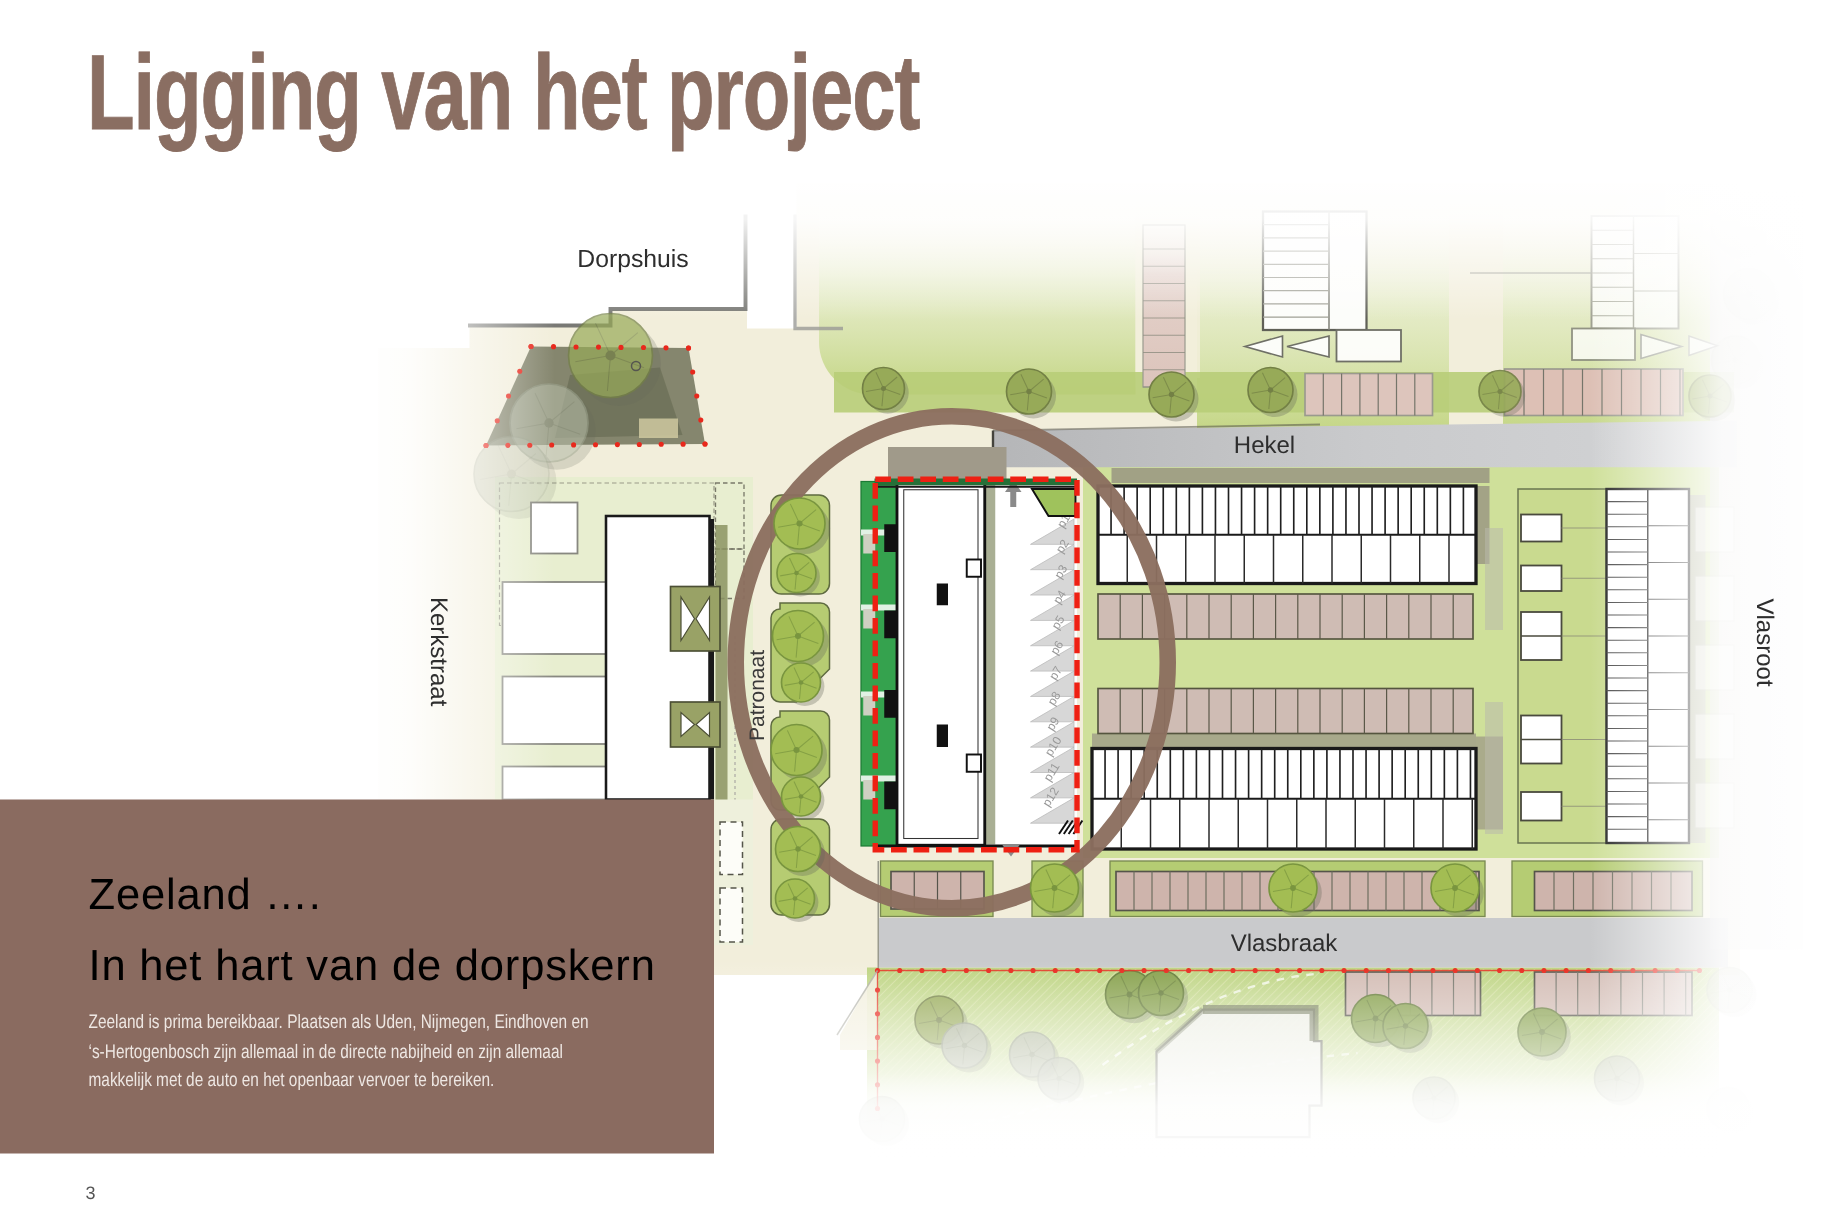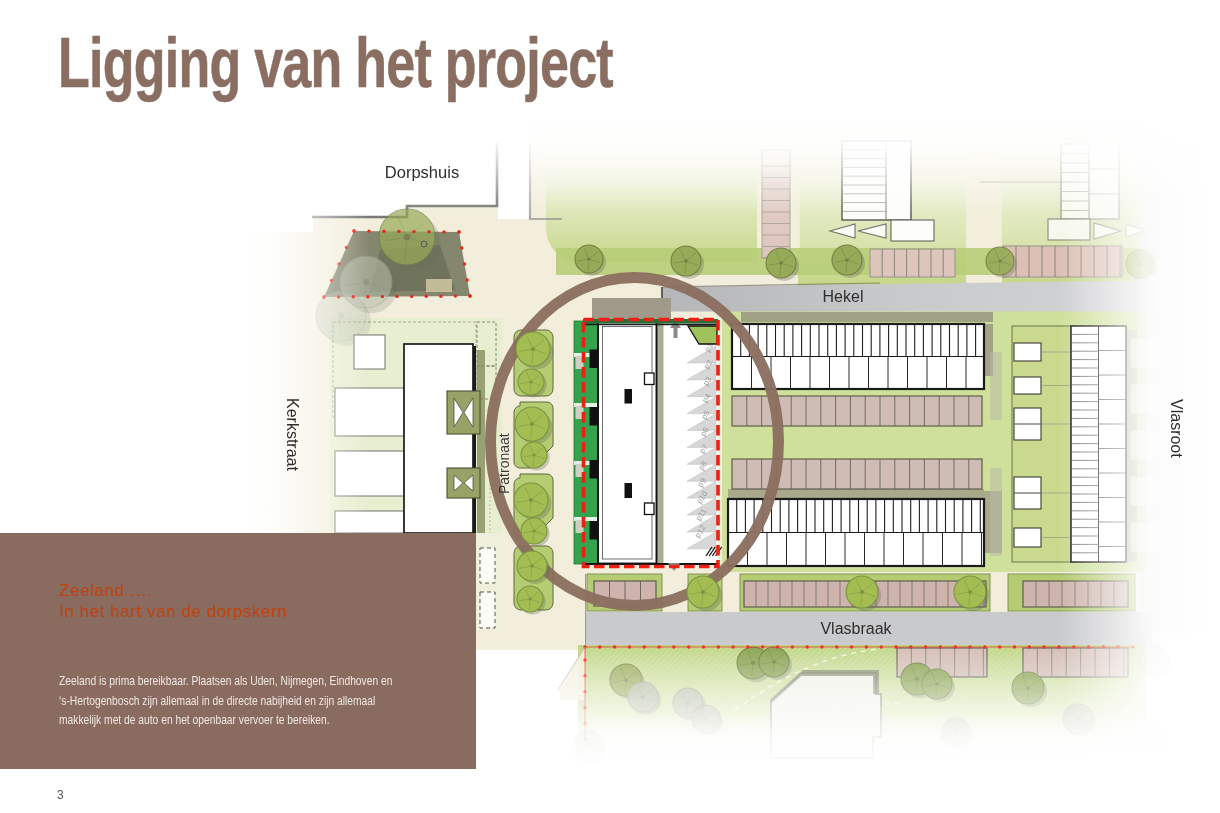--- a/index.html
+++ b/index.html
@@ -2,21 +2,21 @@
 <html><head><meta charset="utf-8">
 <style>
 * { margin:0; padding:0; box-sizing:border-box; }
 html,body { width:1220px; height:813px; background:#ffffff; overflow:hidden;
   font-family:"Liberation Sans", sans-serif; position:relative; }
 .title { position:absolute; left:58px; top:22px; font-size:71px; font-weight:bold;
   color:#8a6e62; letter-spacing:-1px; white-space:nowrap; -webkit-text-stroke:0.6px #8a6e62;
   transform:scaleX(0.732); transform-origin:0 0; }
 .box { position:absolute; left:0; top:533px; width:476px; height:236px;
   background:#8a6b60; color:#ffffff; }
-.boxh { position:absolute; left:59px; font-size:17px; font-weight:400; color:#c2410c;
+.boxh { position:absolute; left:59px; font-size:29px; font-weight:400; color:#000000;
   white-space:nowrap; letter-spacing:0.55px; transform:scaleX(1.0); transform-origin:0 0; }
 .boxp { position:absolute; left:59px; top:671px; font-size:13px; color:#eee7e3;
   line-height:19.7px; white-space:nowrap; transform:scaleX(0.79); transform-origin:0 0; }
 .pagenum { position:absolute; left:57px; top:788px; font-size:12px; color:#555; }
 </style></head>
 <body>
 <svg width="1220" height="813" viewBox="0 0 1220 813" xmlns="http://www.w3.org/2000/svg" style="position:absolute;left:0;top:0">
 <defs>
 <linearGradient id="gTopGreen" x1="0" y1="0" x2="0" y2="1">
  <stop offset="0" stop-color="#ffffff" stop-opacity="0"></stop>
@@ -927,17 +927,17 @@
 <rect x="583.5" y="319.5" width="134.5" height="247" fill="none" stroke="#ee2013" stroke-width="3.6" stroke-dasharray="10.5,4.5"></rect>
 <text x="422" y="178" font-size="16.5" fill="#2e2e2e" text-anchor="middle" font-family="Liberation Sans, sans-serif">Dorpshuis</text>
 <text x="843" y="302" font-size="16" fill="#2e2e2e" text-anchor="middle" font-family="Liberation Sans, sans-serif">Hekel</text>
 <text x="856" y="634" font-size="16" fill="#2e2e2e" text-anchor="middle" font-family="Liberation Sans, sans-serif">Vlasbraak</text>
 <text x="0" y="0" font-size="16" fill="#2e2e2e" font-family="Liberation Sans, sans-serif" transform="translate(287,398) rotate(90)">Kerkstraat</text>
 <text x="0" y="0" font-size="14" fill="#3a3a3a" font-family="Liberation Sans, sans-serif" transform="translate(509,494) rotate(-90)">Patronaat</text>
 <text x="0" y="0" font-size="16" fill="#2e2e2e" font-family="Liberation Sans, sans-serif" transform="translate(1171,399) rotate(90)">Vlasroot</text>
 </svg>
 <div class="box"></div>
 <div class="boxh" style="top:581px;">Zeeland ….</div>
-<div class="boxh" style="top:602px;text-align:center;">In het hart van de dorpskern</div>
+<div class="boxh" style="top:628px;text-align:center;">In het hart van de dorpskern</div>
 <div class="boxp">Zeeland is prima bereikbaar. Plaatsen als Uden, Nijmegen, Eindhoven en<br>
 ‘s-Hertogenbosch zijn allemaal in de directe nabijheid en zijn allemaal<br>
 makkelijk met de auto en het openbaar vervoer te bereiken.</div>
 <div class="title">Ligging van het project</div>
 <div class="pagenum">3</div>
 </body></html>

